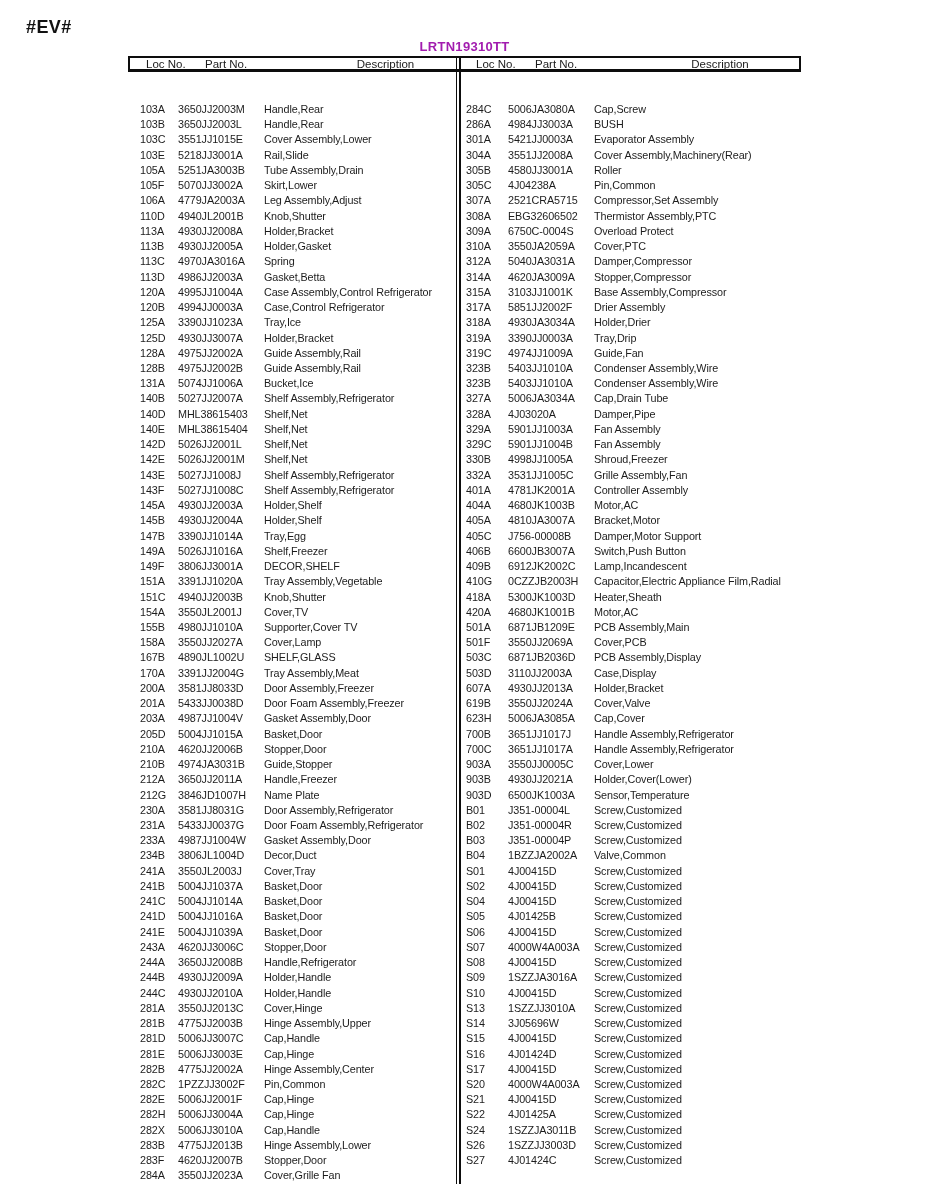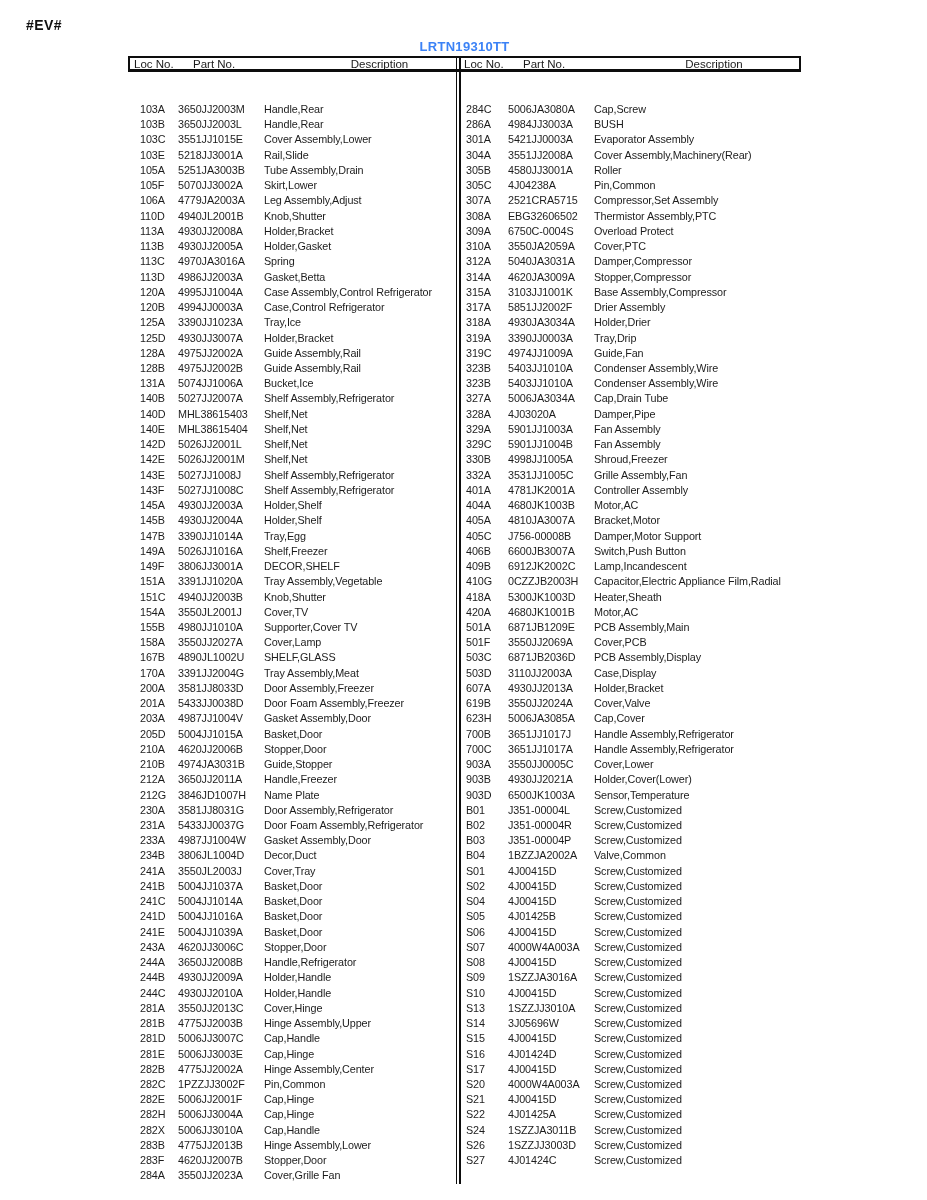--- a/index.html
+++ b/index.html
@@ -3,39 +3,39 @@
 <meta charset="utf-8">
 <style>
   html,body { margin:0; padding:0; }
   body {
     width:927px; height:1200px; background:#ffffff; position:relative;
     font-family:"Liberation Sans","DejaVu Sans",sans-serif; color:#1c1c1c;
     overflow:hidden;
   }
   .corner-tag {
     position:absolute; left:26px; top:17px;
-    font-size:14px; font-weight:700; letter-spacing:.4px; color:#111;
+    font-size:18px; font-weight:700; letter-spacing:.4px; color:#111;
   }
   .model-number {
     position:absolute; left:128px; top:39px; width:673px;
-    text-align:center; font-size:13px; font-weight:700; letter-spacing:.3px; color:#3b82f6;
+    text-align:center; font-size:13px; font-weight:700; letter-spacing:.3px; color:#a21caf;
   }
   .table-wrap {
     position:absolute; left:128px; top:56px; width:673px;
   }
   .thead {
     display:flex; height:16px; align-items:center;
     border-top:2px solid #0d0d0d; border-bottom:3px solid #0d0d0d;
     border-left:2px solid #0d0d0d; border-right:2px solid #0d0d0d;
     font-size:11.5px; font-weight:400; box-sizing:border-box;
   }
   .h-half { display:flex; box-sizing:border-box; }
   .h-half.left  { width:330px; }
   .h-half.right { flex:1; }
-  .h-loc  { padding-left:4px; width:45px; white-space:nowrap; }
+  .h-loc  { padding-left:16px; width:45px; white-space:nowrap; }
   .h-part { padding-left:6px; width:106px; white-space:nowrap;margin-left:8px; }
   .h-desc { flex:1; text-align:center; white-space:nowrap; }
   .tbody { display:flex; position:relative; }
   .col { box-sizing:border-box;margin-top:30px; }
   .col.left  { width:330px; }
   .col.right { flex:1; }
   .row {
     display:flex; height:15.24px; line-height:15.3px;
     font-size:10.8px; white-space:nowrap; letter-spacing:-0.1px;
   }

